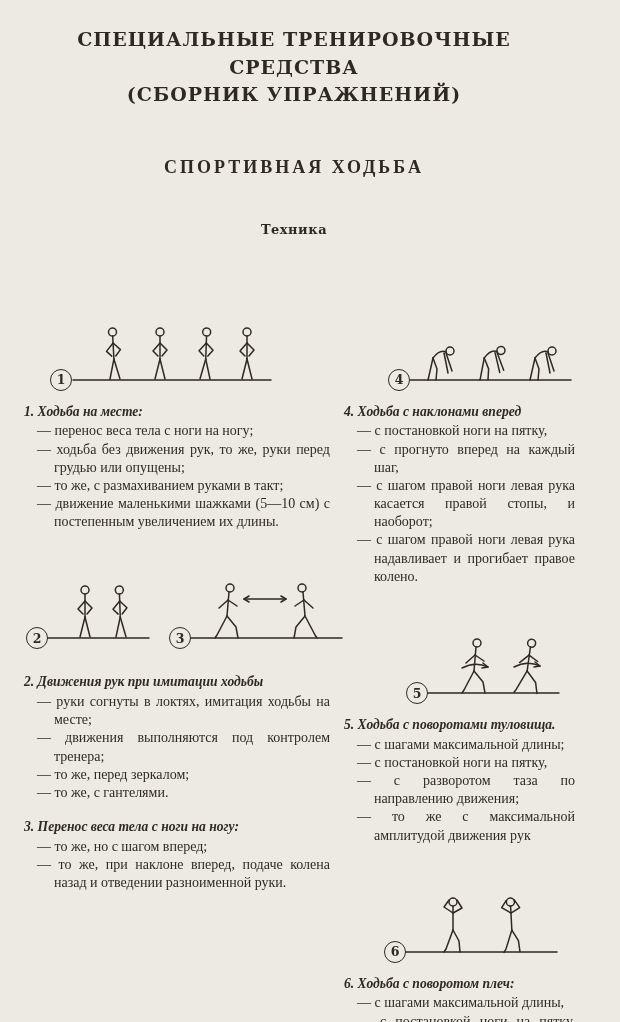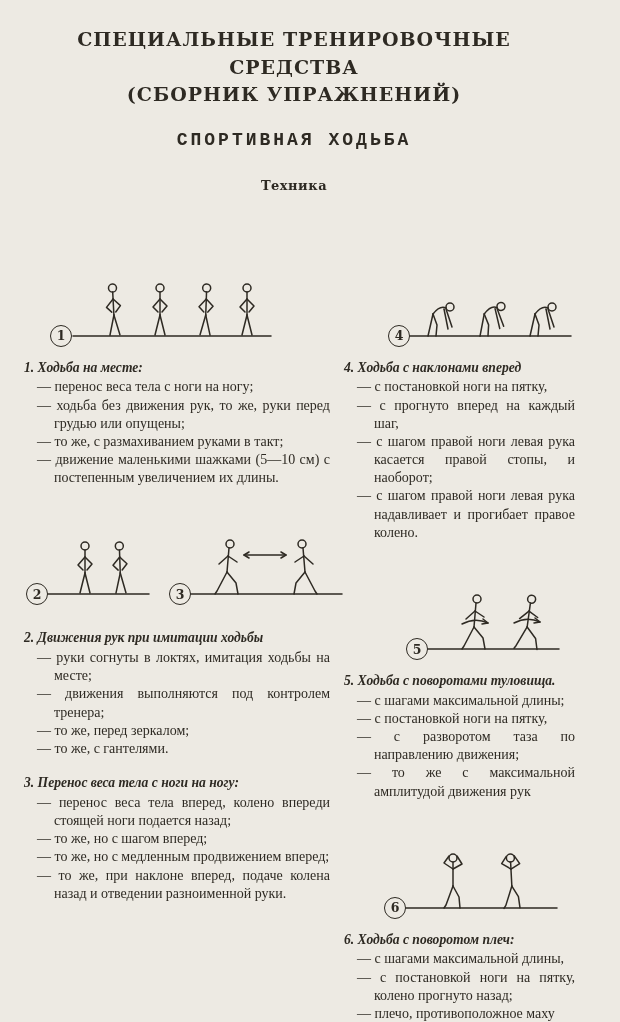--- a/index.html
+++ b/index.html
@@ -10,24 +10,24 @@
     color:var(--ink,#2e2a23);
     font-family:"Liberation Serif", serif;
     overflow:hidden;
   }
   .page { width:576px; height:1022px; padding:26px 12px 0 24px; position:relative; }
 
   
   .head { text-align:center; }
   .main-title { font-family:"DejaVu Serif", serif; font-weight:bold; font-size:19px;
                 letter-spacing:1px; line-height:1.45; }
-  .section-title { font-family:Liberation Mono, monospace; font-weight:bold; font-size:18px;
-                   letter-spacing:3px; margin-top:21px; }
+  .section-title { font-family:Liberation Serif, serif; font-weight:bold; font-size:18px;
+                   letter-spacing:3px; margin-top:48px; }
   .subsection-title { font-family:"DejaVu Serif", serif; font-weight:bold; font-size:13px;
-                      letter-spacing:0.5px; margin-top:28px; }
+                      letter-spacing:0.5px; margin-top:44px; }
 
   
   .cols { display:flex; gap:14px; margin-top:52px; }
   .col-left  { width:306px; }
   .col-right { width:258px; }
 
   
   .figure { display:flex; align-items:flex-end; margin-bottom:12px; position:relative; }
   .fig-row { display:flex; gap:16px; margin-bottom:12px; }
   .fig-num {
@@ -161,23 +161,21 @@
             <li>— руки согнуты в локтях, имитация ходьбы на месте;</li>
             <li>— движения выполняются под контролем тренера;</li>
             <li>— то же, перед зеркалом;</li>
             <li>— то же, с гантелями.</li>
           </ul>
       </section>
 
       <section class="exercise">
         <div class="ex-heading">3. Перенос веса тела с ноги на ногу:</div>
         <ul class="ex-items">
-            <li>— перенос веса тела вперед, колено впереди стоящей ноги подается назад;</li>
             <li>— то же, но с шагом вперед;</li>
-            <li>— то же, но с медленным продвижением вперед;</li>
             <li>— то же, при наклоне вперед, подаче колена назад и отведении разноименной руки.</li>
           </ul>
       </section>
 
     </div>
 
     <div class="col-right">
 
       <div class="figure f4">
         <span class="fig-num">4</span>

